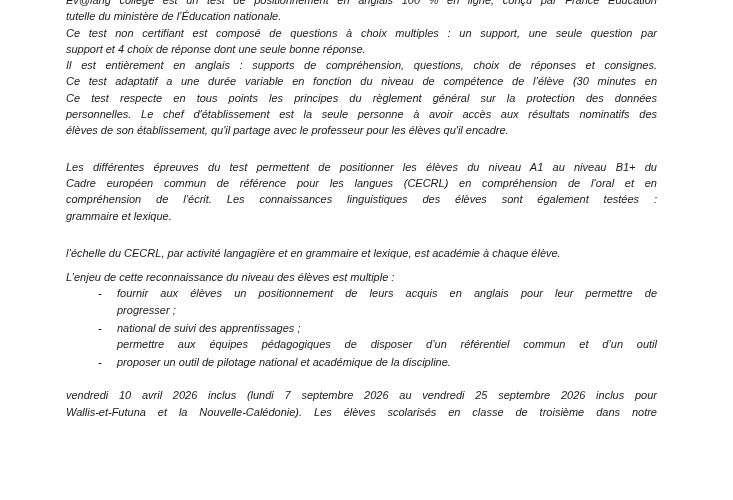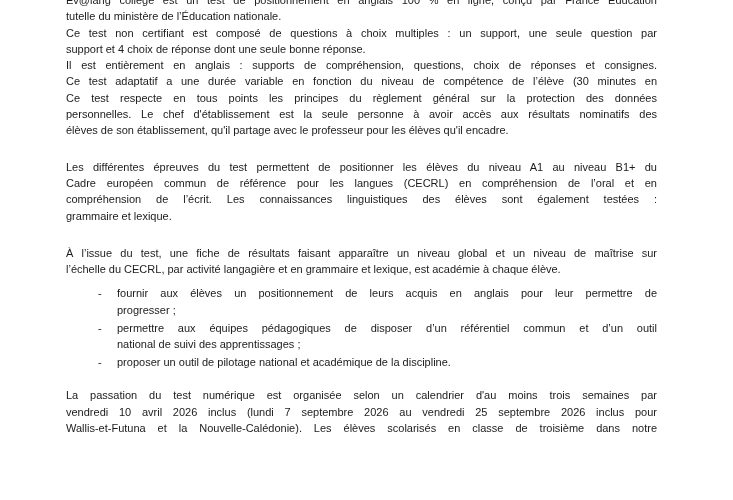--- a/index.html
+++ b/index.html
@@ -13,20 +13,21 @@
     height: 500px;
     overflow: hidden;
     font-family: "Liberation Sans", sans-serif;
   }
   .page {
     position: relative;
     width: 728px;
     height: 500px;
     overflow: hidden;
     background: #ffffff;
+    font-style: italic;
   }
   .content {
     position: absolute;
     left: 66px;
     top: -8px;
     width: 591px;
     color: #1b1b1b;
     font-size: 11px;
     line-height: 16.3px;
   }
@@ -78,40 +79,41 @@
       </div>
       <div class="spacer" style="height: 20px;"></div>
       <div class="para">
         <div class="line">Les différentes épreuves du test permettent de positionner les élèves du niveau A1 au niveau B1+ du</div>
         <div class="line">Cadre européen commun de référence pour les langues (CECRL) en compréhension de l’oral et en</div>
         <div class="line">compréhension de l’écrit. Les connaissances linguistiques des élèves sont également testées :</div>
         <div class="line last">grammaire et lexique.</div>
       </div>
       <div class="spacer" style="height: 21px;"></div>
       <div class="para">
-        <div class="line">À l’issue du test, une fiche de résultats faisant apparaître un niveau global et un niveau de maîtrise sur</div>
         <div class="line last">l’échelle du CECRL, par activité langagière et en grammaire et lexique, est académie à chaque élève.</div>
       </div>
       <div class="spacer" style="height: 8px;"></div>
+      <div class="para">
+        <div class="line last">L’enjeu de cette reconnaissance du niveau des élèves est multiple :</div>
+      </div>
       <div class="list">
         <div class="list-item">
           <span class="marker">-</span>
           <div class="line">fournir aux élèves un positionnement de leurs acquis en anglais pour leur permettre de</div>
           <div class="line last">progresser ;</div>
         </div>
         <div class="list-item">
           <span class="marker">-</span>
+          <div class="line last">national de suivi des apprentissages ;</div>
           <div class="line">permettre aux équipes pédagogiques de disposer d’un référentiel commun et d’un outil</div>
-          <div class="line last">national de suivi des apprentissages ;</div>
         </div>
         <div class="list-item">
           <span class="marker">-</span>
           <div class="line last">proposer un outil de pilotage national et académique de la discipline.</div>
         </div>
       </div>
       <div class="spacer" style="height: 16px;"></div>
       <div class="para">
-        <div class="line">La passation du test numérique est organisée selon un calendrier d'au moins trois semaines par</div>
         <div class="line">vendredi 10 avril 2026 inclus (lundi 7 septembre 2026 au vendredi 25 septembre 2026 inclus pour</div>
         <div class="line">Wallis-et-Futuna et la Nouvelle-Calédonie). Les élèves scolarisés en classe de troisième dans notre</div>
       </div>
     </div>
 </div>
 
 </body></html>

